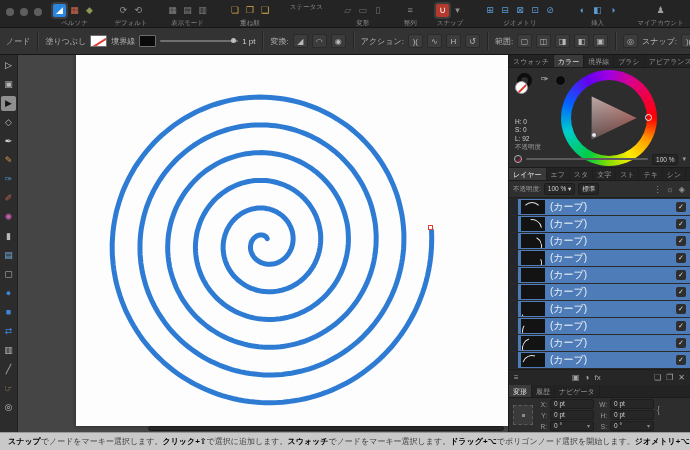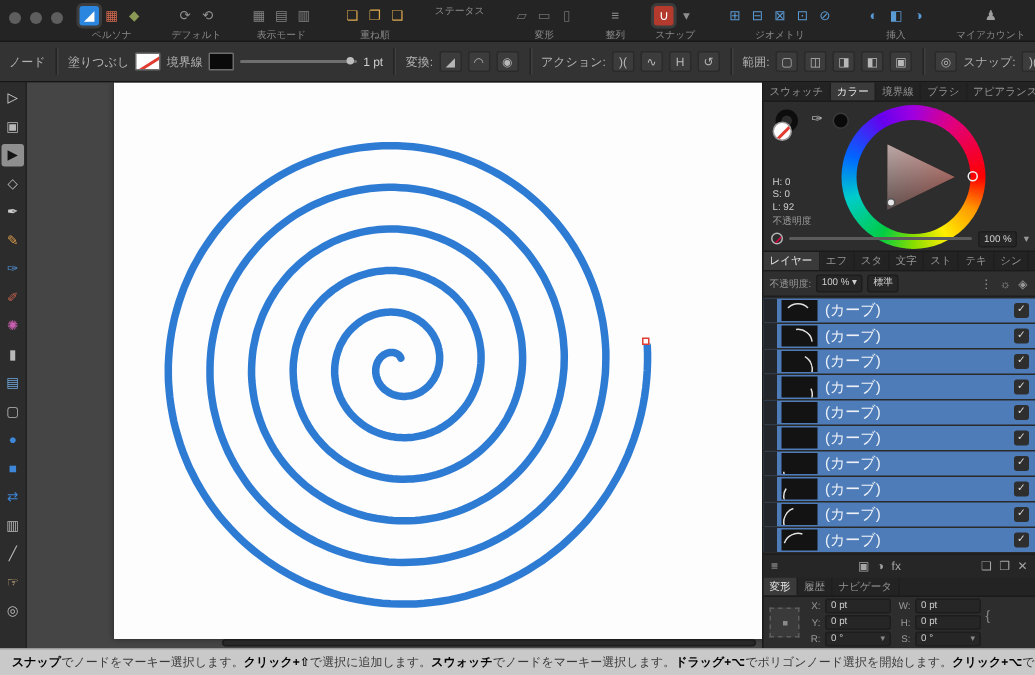--- a/index.html
+++ b/index.html
@@ -451,14 +451,14 @@
               <span>0 °</span>
               <span class="cr">▾</span>
             </div>
             <div class="tg-brace" style="grid-area: 1 / 5 / span 2;">{</div>
           </div>
       </div>
 
     </div>
   </div>
 
-  <div class="statusbar"><b>スナップ</b><span>でノードをマーキー選択します。</span><b>クリック+⇧</b><span>で選択に追加します。</span><b>スウォッチ</b><span>でノードをマーキー選択します。</span><b>ドラッグ+⌥</b><span>でポリゴンノード選択を開始します。</span><b>クリック+⌥</b><span>でポリゴンノード選択を開始します。</span></div>
+  <div class="statusbar"><b>スナップ</b><span>でノードをマーキー選択します。</span><b>クリック+⇧</b><span>で選択に追加します。</span><b>スウォッチ</b><span>でノードをマーキー選択します。</span><b>ドラッグ+⌥</b><span>でポリゴンノード選択を開始します。</span><b>ジオメトリ+⌥</b><span>でポリゴンノード選択を開始します。</span></div>
 </div>
 
 </body></html>

